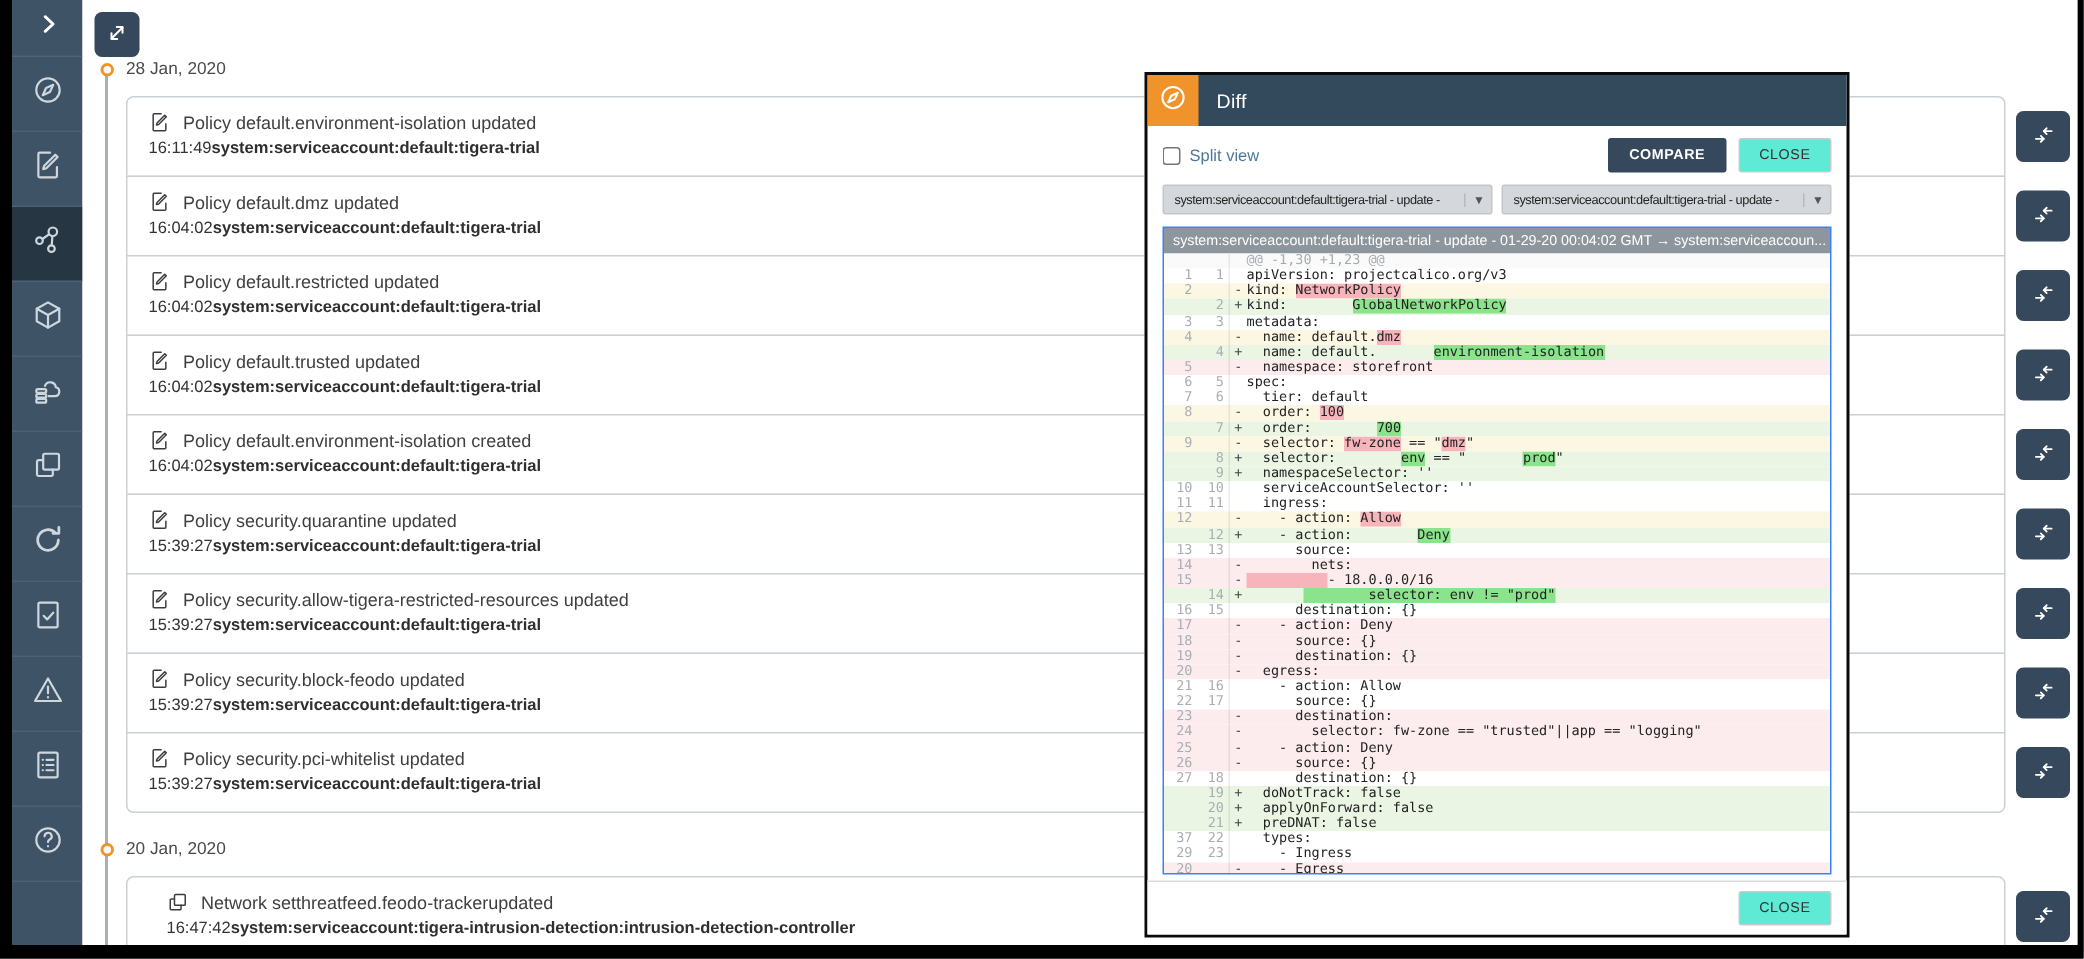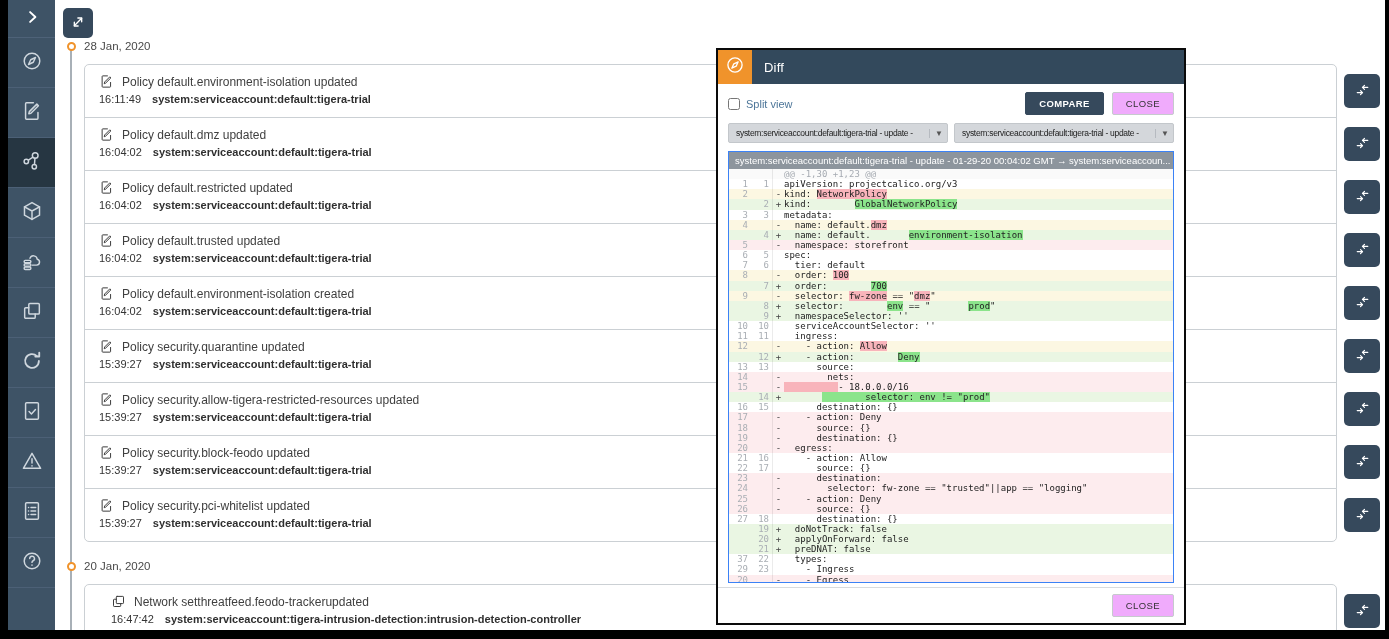--- a/index.html
+++ b/index.html
@@ -37,42 +37,42 @@
   .event-row:first-child{margin-top:0;}
   .event-card{flex:1;background:#fff;border:1px solid #cbd0d4;padding:9px 14px;cursor:pointer;}
   .event-row:first-child .event-card{border-radius:5px 5px 0 0;}
   .event-row:last-child .event-card{border-radius:0 0 5px 5px;}
   .event-row:only-child .event-card{border-radius:5px;padding-left:26px;}
   .ev-line1{display:flex;align-items:center;height:15px;}
   .ev-icon{color:#3c3c3c;display:inline-flex;margin-right:8px;}
   .ev-icon svg{width:15px;height:15px}
   .ev-title{font-size:12px;color:#3f3f3f;}
   .ev-line2{margin-top:4px;height:15px;font-size:11px;color:#333;}
-  .ev-time{margin-right:11px;}
+  .ev-time{margin-right:0;}
   .ev-account{font-weight:bold;color:#2f2f2f;}
   .row-btn{width:36px;height:34px;margin-left:7px;flex:none;background:var(--navy);border:none;
     border-radius:5px;color:#fff;display:flex;align-items:center;justify-content:center;cursor:pointer;}
   .row-btn svg{width:15px;height:12px}
   
-  .modal{position:absolute;left:716px;top:48px;width:470px;height:577px;background:#fff;
+  .modal{position:absolute;left:763px;top:48px;width:470px;height:577px;background:#fff;
     border:2px solid #0a0a0a;z-index:10;display:flex;flex-direction:column;}
   .modal-header{height:34px;flex:none;background:var(--navy-dark);display:flex;align-items:center;}
   .modal-logo{width:34px;height:34px;flex:none;background:var(--accent);display:flex;
     align-items:center;justify-content:center;color:#fff;}
   .modal-logo svg{width:20px;height:20px}
   .modal-title{margin-left:12px;color:#fff;font-size:13px;letter-spacing:.2px;}
   .modal-body{flex:1;padding:8px 10px 4px;overflow:hidden;display:flex;flex-direction:column;}
   .toolbar{display:flex;align-items:center;}
   .splitview{display:flex;align-items:center;font-size:11px;color:#4d7699;cursor:pointer;}
   .splitview input{width:12px;height:12px;margin-right:6px;}
   .spacer{flex:1}
   .btn-primary{background:var(--navy);color:#fff;border:1px solid var(--navy);border-radius:2px;
     font-size:9.5px;font-weight:bold;letter-spacing:.4px;padding:5px 13px;cursor:pointer;
     font-family:"Liberation Sans",sans-serif;}
-  .btn-secondary{background:#f0abfc;color:#333;border:1px solid #c6cacd;border-radius:2px;
+  .btn-secondary{background:#5eead4;color:#333;border:1px solid #c6cacd;border-radius:2px;
     font-size:9.5px;letter-spacing:.4px;padding:5px 13px;margin-left:8px;cursor:pointer;
     font-family:"Liberation Sans",sans-serif;}
   .selects{display:flex;gap:6px;margin-top:8px;}
   .select{flex:1;height:20px;display:flex;align-items:center;background:#d4d7db;
     border:1px solid #c3c7cb;border-radius:2px;padding:2px 4px 2px 7px;cursor:pointer;overflow:hidden;}
   .select-text{font-size:8.5px;letter-spacing:-0.3px;color:#222;white-space:nowrap;overflow:hidden;flex:1;}
   .caret{flex:none;margin-left:4px;padding-left:5px;border-left:1px solid #b6bac0;color:#555;font-size:8px;}
   .diffbox{margin-top:8px;border:1px solid #3b82f6;overflow:hidden;}
   .diff-header{background:#8d959d;color:#fff;font-size:9.5px;padding:3px 6px;white-space:nowrap;overflow:hidden;}
   .diff-lines{font-family:"DejaVu Sans Mono",monospace;font-size:9px;}

